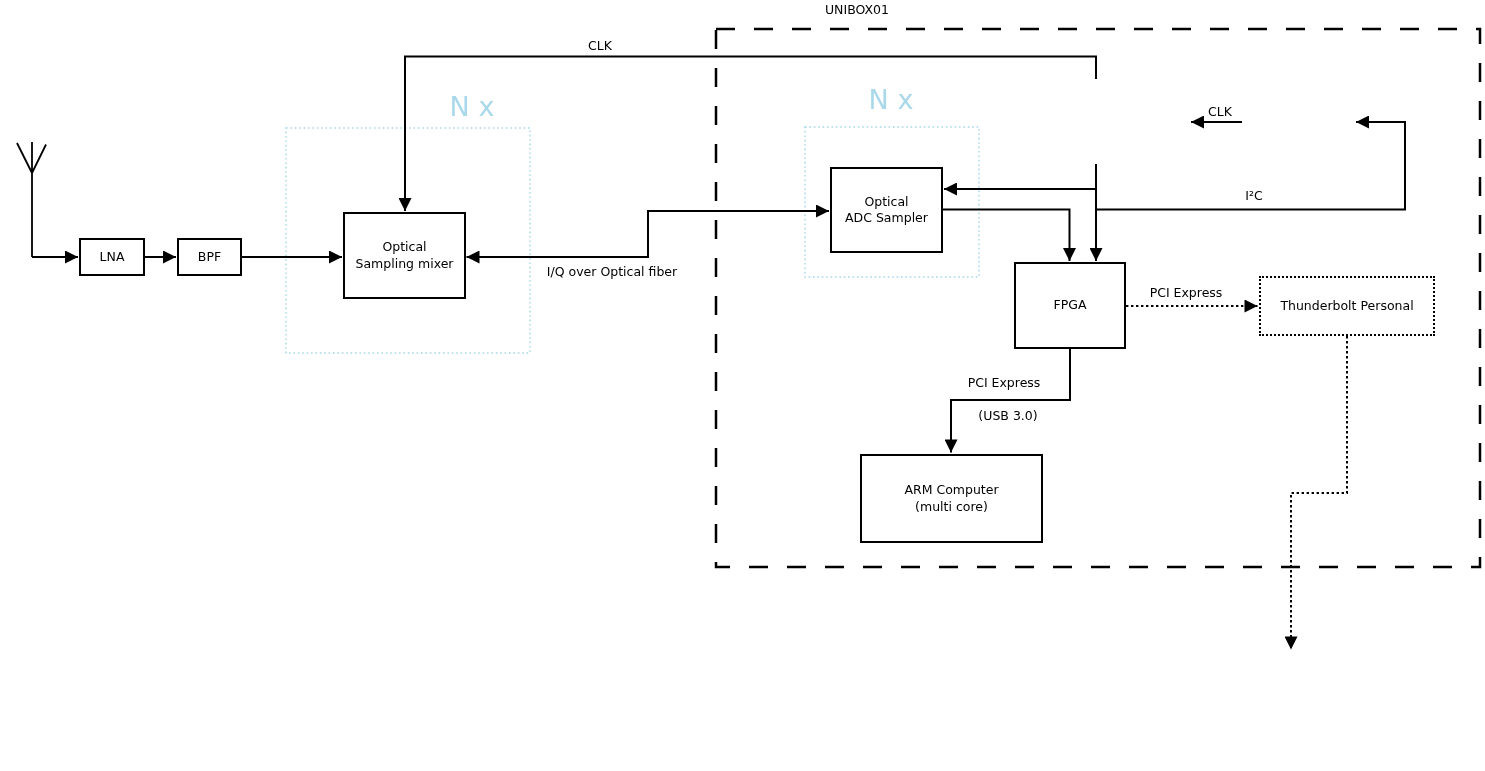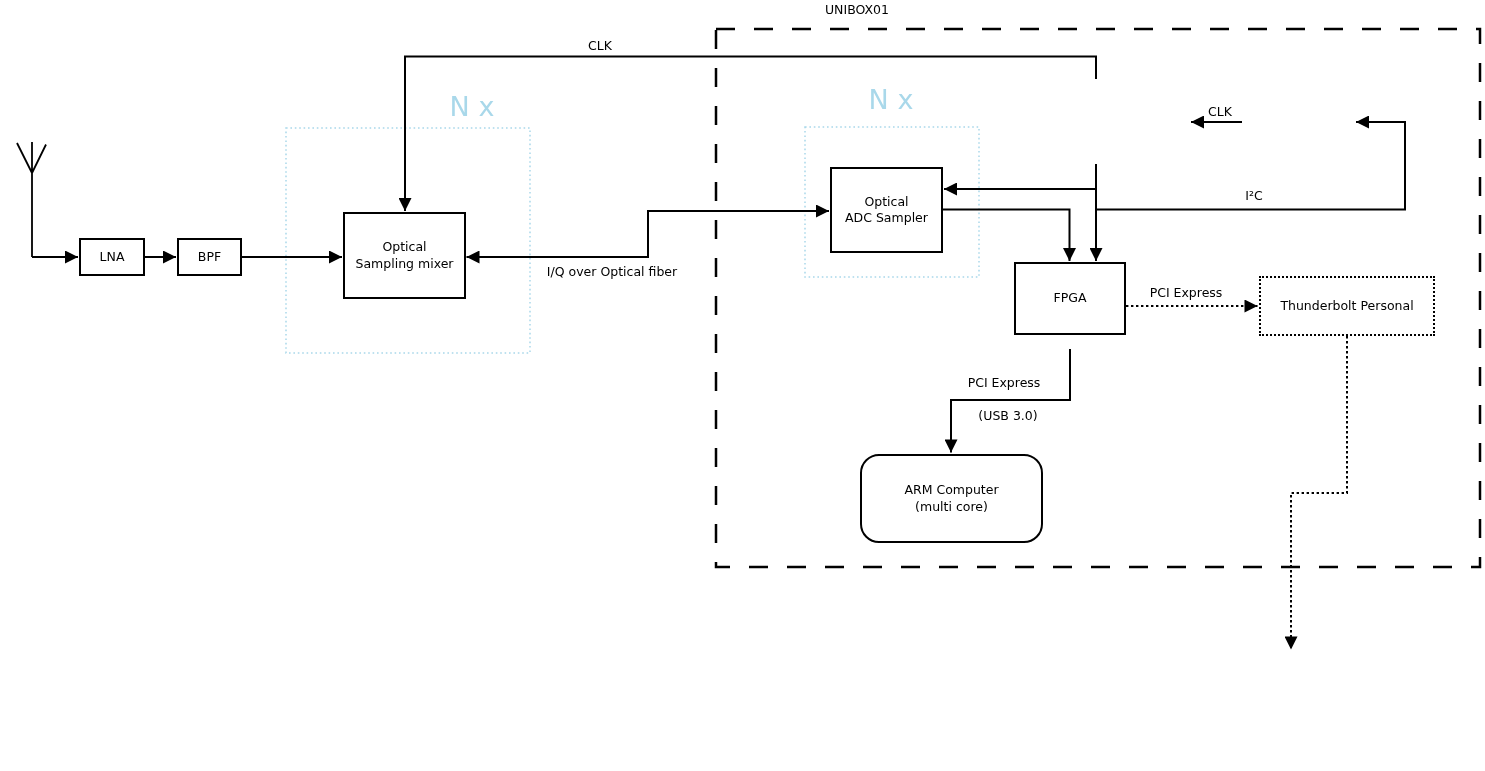--- a/index.html
+++ b/index.html
@@ -80,25 +80,25 @@
   <div class="block" style="left:177px;top:238px;width:65px;height:38px;">BPF</div>
 
   <div class="block" style="left:343px;top:212px;width:123px;height:87px;">Optical
 Sampling mixer</div>
 
   <div class="block" style="left:830px;top:167px;width:113px;height:86px;">Optical
 ADC Sampler</div>
 
 
 
-  <div class="block" style="left:1014px;top:262px;width:112px;height:73px;">FPGA</div>
+  <div class="block" style="left:1014px;top:262px;width:112px;height:87px;">FPGA</div>
 
   <div class="block dotted" style="left:1259px;top:276px;width:176px;height:60px;">Thunderbolt Personal</div>
 
-  <div class="block" style="left:860px;top:454px;width:183px;height:89px;border-radius:19px;">ARM Computer
+  <div class="block" style="left:860px;top:454px;width:183px;height:89px;">ARM Computer
 (multi core)</div>
 
 
   <div class="float-label" style="left:823px;top:9px;margin-left:34px;">UNIBOX01</div>
 
   <div class="nx-label" style="left:472px;top:106px;">N x</div>
 
   <div class="nx-label" style="left:891px;top:99px;">N x</div>
 
   <div class="float-label" style="left:600px;top:45px;">CLK</div>

